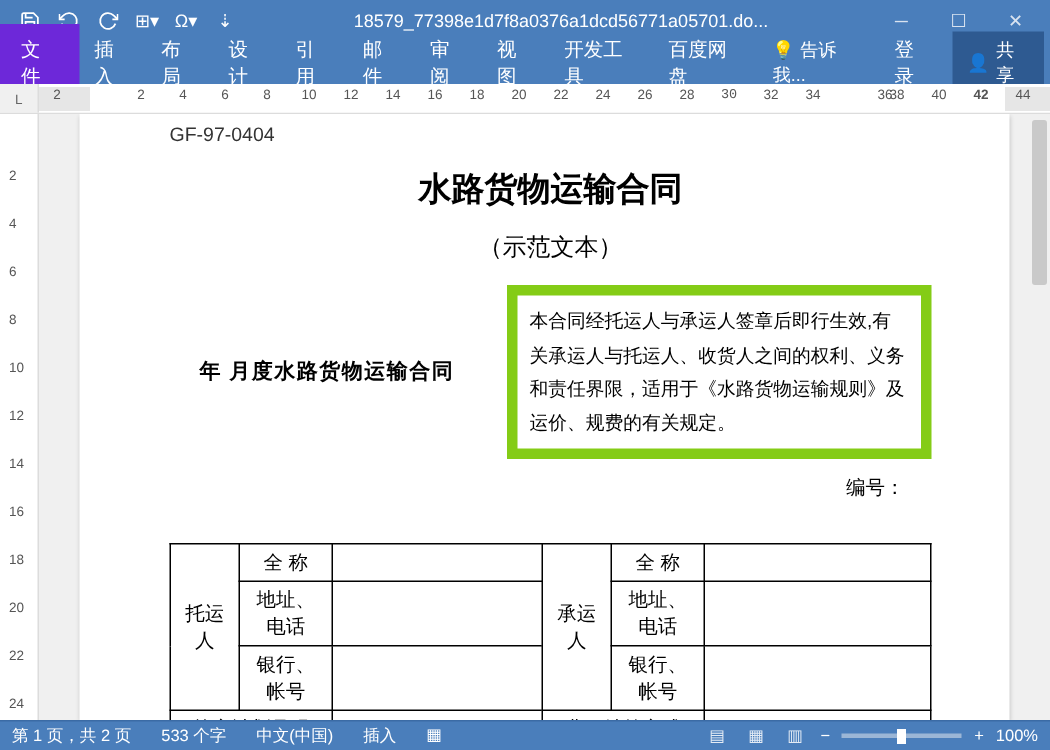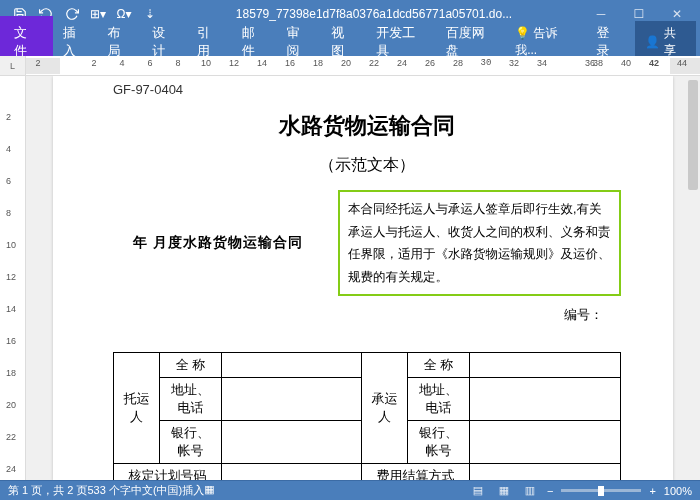--- a/index.html
+++ b/index.html
@@ -22,26 +22,26 @@
 .workarea{display:flex;height:404px;background:#f0f0f0}
 .vruler{width:26px;background:#fff;border-right:1px solid #dcdcdc;position:relative;font-size:9px;color:#555}
 .vtick{position:absolute;left:6px}
 .page-area{flex:1;background:#f0f0f0;overflow:hidden;position:relative;display:flex;justify-content:center;padding-top:0}
 .page{background:#fff;width:620px;box-shadow:0 1px 3px rgba(0,0,0,0.2);padding:6px 52px 20px 60px;font-family:SimSun,serif;position:relative}
 .hdr-txt{font-size:13px;color:#333}
 .doc-title{text-align:center;font-size:22px;font-weight:bold;margin:14px 0}
 .doc-sub{text-align:center;font-size:16px;margin-bottom:14px}
 .row1{display:flex;align-items:stretch;margin-bottom:6px}
 .r1-left{width:225px;font-size:14px;font-weight:bold;display:flex;align-items:center;padding-left:20px;letter-spacing:1px}
-.r1-right{flex:1;border:2px solid #84cc16;padding:6px 8px;font-size:12.5px;line-height:1.8}
+.r1-right{flex:1;border:7px solid #84cc16;padding:6px 8px;font-size:12.5px;line-height:1.8}
 .bh{text-align:right;font-size:13px;margin:10px 18px 28px 0}
 .tbl{border:1px solid #000;border-collapse:collapse;width:100%;font-size:13px}
 .tbl td{border:1px solid #000;padding:3px 6px;text-align:center;height:22px}
 .status{height:20px;background:#4a7ebb;color:#fff;display:flex;align-items:center;font-size:11px;padding:0 8px;border-top:1px solid #3b6ba5}
-.status-l{display:flex;gap:0}
+.status-l{display:flex;gap:20px}
 .status-r{margin-left:auto;display:flex;align-items:center;gap:8px}
 .view-icon{width:18px;height:14px;display:flex;align-items:center;justify-content:center;cursor:pointer;opacity:0.85}
 .zoom-slider{width:80px;height:3px;background:#9bb6d6;position:relative;cursor:pointer}
 .zoom-thumb{position:absolute;width:6px;height:10px;background:#fff;top:-3.5px;left:37px}
 .scroll-v{position:absolute;right:0;top:0;bottom:0;width:14px;background:#f0f0f0}
 .scroll-thumb{position:absolute;right:2px;top:4px;width:10px;height:110px;background:#c9c9c9;border-radius:2px}
 </style>
 </head>
 <body>
 

